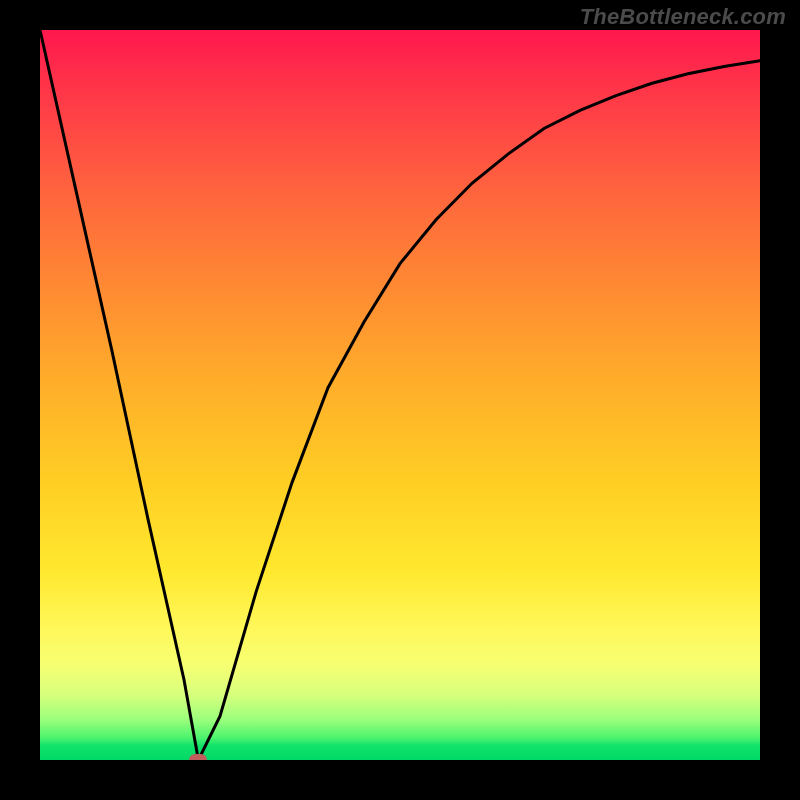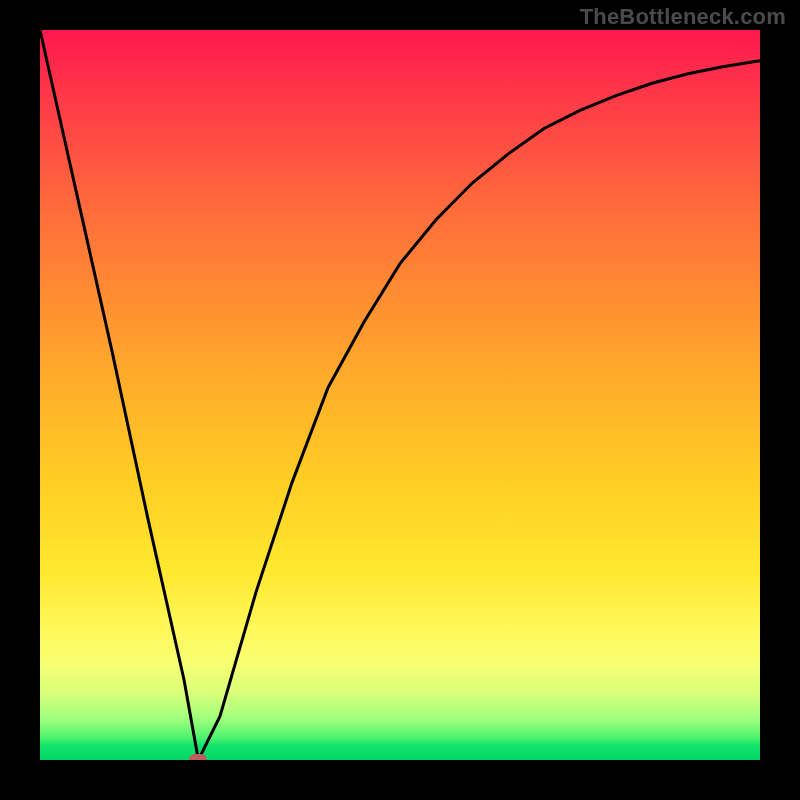--- a/index.html
+++ b/index.html
@@ -9,20 +9,21 @@
     height: 800px;
     overflow: hidden;
     background: #000;
     font-family: Arial, Helvetica, sans-serif;
   }
   .frame {
     position: relative;
     width: 800px;
     height: 800px;
     background: #000;
+    font-style: italic;
   }
   .watermark {
     position: absolute;
     top: 4px;
     right: 14px;
     color: #4b4b4b;
     font-size: 22px;
     font-weight: 600;
     letter-spacing: 0.2px;
     z-index: 10;

